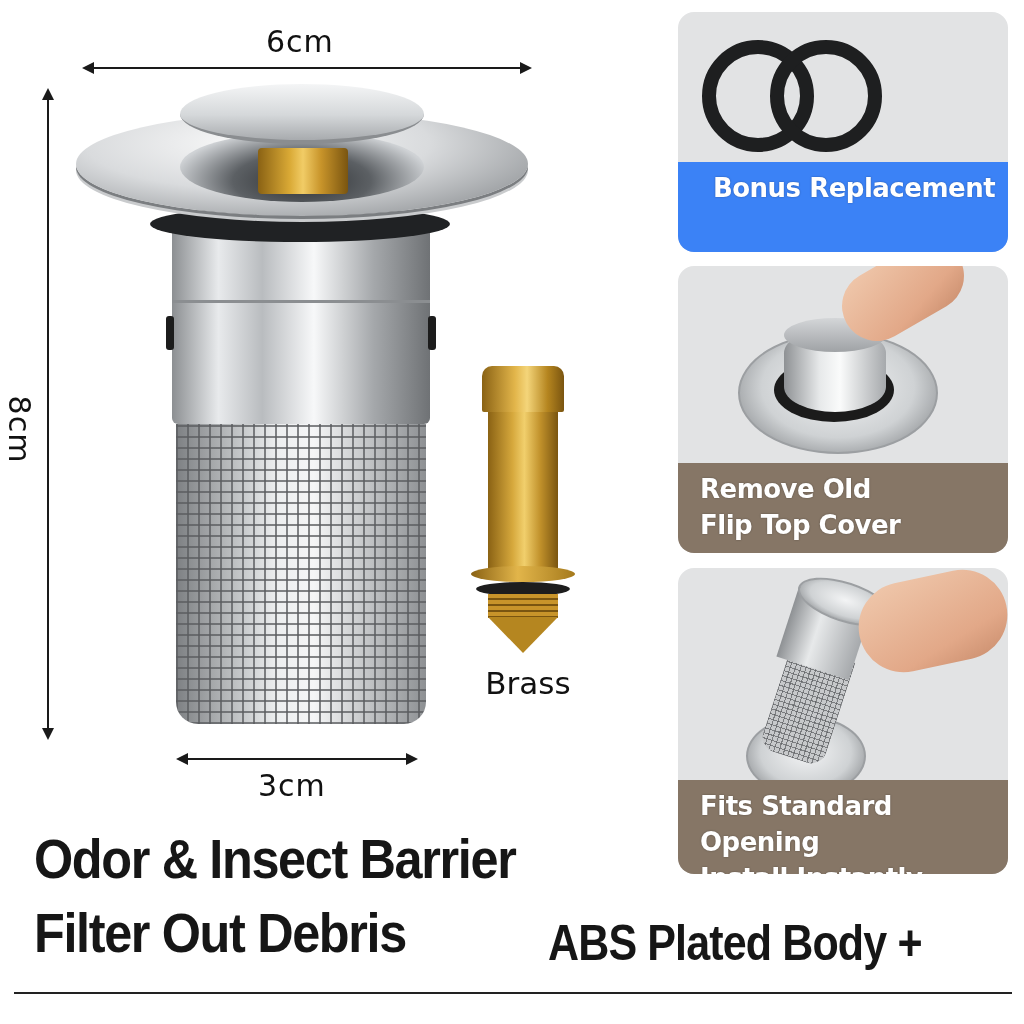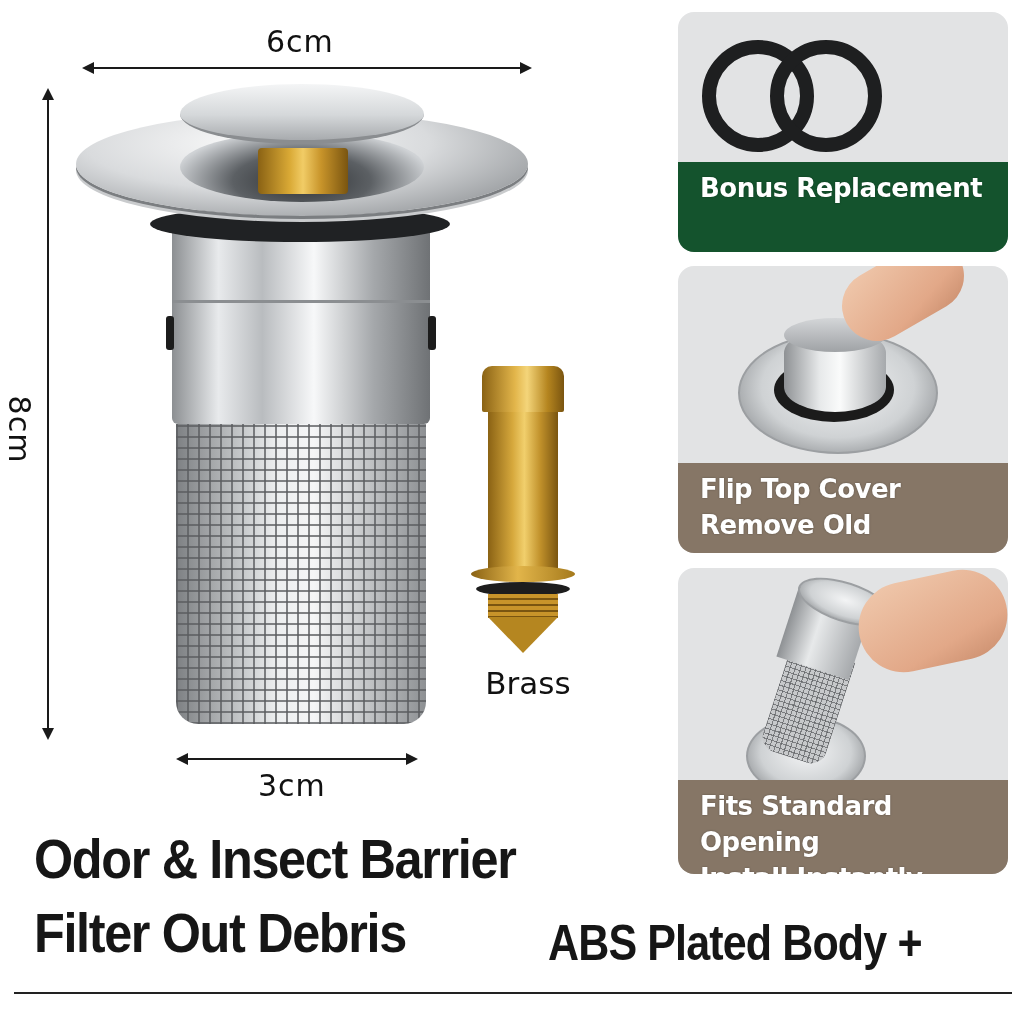--- a/index.html
+++ b/index.html
@@ -82,21 +82,21 @@
 
     .core-label { position: absolute; left: 420px; top: 664px; width: 216px; text-align: center;
       font-size: 31px; line-height: 38px; color: #111; font-family: "DejaVu Sans", sans-serif; }
 
     
     .card { position: absolute; left: 678px; width: 330px; border-radius: 16px; overflow: hidden; background: #e2e3e4; }
     .card-photo { position: absolute; left: 0; top: 0; right: 0; }
     .card-caption { position: absolute; left: 0; right: 0; bottom: 0; padding: 8px 0 0 22px;
       color: #ffffff; font-family: "DejaVu Sans", sans-serif; font-weight: bold; font-size: 26px; line-height: 36px;
       letter-spacing: -0.5px; text-shadow: 0 0 2px rgba(0,0,0,0.35); }
-    .cap-dark { background: #14532d; }
+    .cap-dark { background: #3b82f6; text-align: center; }
     .cap-brown { background: #867666; }
 
     .ring { position: absolute; width: 112px; height: 112px; border-radius: 50%; border: 14px solid #1e1f20; }
 
     
     .mini-flange { position: absolute; border-radius: 50%;
       background: radial-gradient(ellipse at 50% 45%, #f3f4f5 0%, #cfd2d4 55%, #8f9295 85%, #c9cbcd 100%);
       border: 2px solid #9c9fa2; }
     .mini-cap { position: absolute; border-radius: 50% / 30%;
       background: linear-gradient(90deg, #8e9194 0%, #e7e9ea 35%, #fafbfb 55%, #a6a9ac 100%); }
@@ -171,22 +171,22 @@
 
 <div class="card" style="top:266px; height:287px;">
   <div class="card-photo" style="height:197px;">
     <div class="mini-flange" style="left:60px; top:66px; width:200px; height:122px;"></div>
     <div class="abs" style="left:96px; top:92px; width:120px; height:64px; border-radius:50%; background:#1b1b1b;"></div>
     <div class="mini-cap" style="left:106px; top:62px; width:102px; height:84px;"></div>
     <div class="mini-cap-top" style="left:106px; top:52px; width:102px; height:34px;"></div>
     <div class="finger" style="left:160px; top:-10px; width:130px; height:70px; transform:rotate(-30deg);"></div>
   </div>
   <div class="card-caption cap-brown" style="height:90px;">
+    <div>Remove Old</div>
     <div>Flip Top Cover</div>
-    <div>Remove Old</div>
   </div>
 </div>
 
 <div class="card" style="top:568px; height:306px;">
   <div class="card-photo" style="height:212px;">
     <div class="mini-flange" style="left:68px; top:148px; width:120px; height:80px;"></div>
     <div class="abs" style="left:96px; top:82px; width:66px; height:110px; transform:rotate(18deg); border-radius:0 0 16px 16px;
       background-color:#c7c9cb; background-image: repeating-linear-gradient(0deg, rgba(90,92,95,0.7) 0 1px, transparent 1px 5px), repeating-linear-gradient(90deg, rgba(90,92,95,0.7) 0 1px, transparent 1px 5px);"></div>
     <div class="abs" style="left:108px; top:28px; width:76px; height:74px; transform:rotate(18deg);
       background:linear-gradient(90deg,#8e9194,#e7e9ea 40%,#a6a9ac);"></div>

